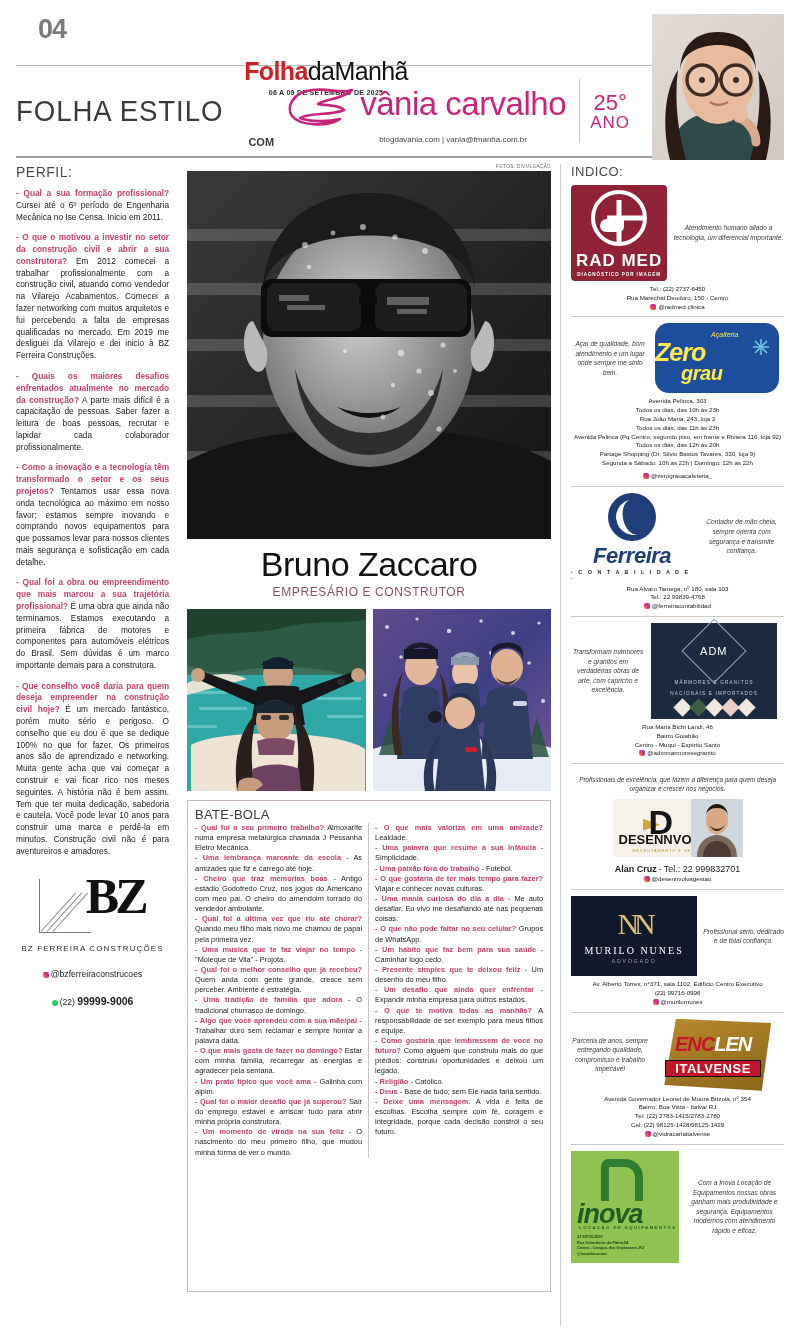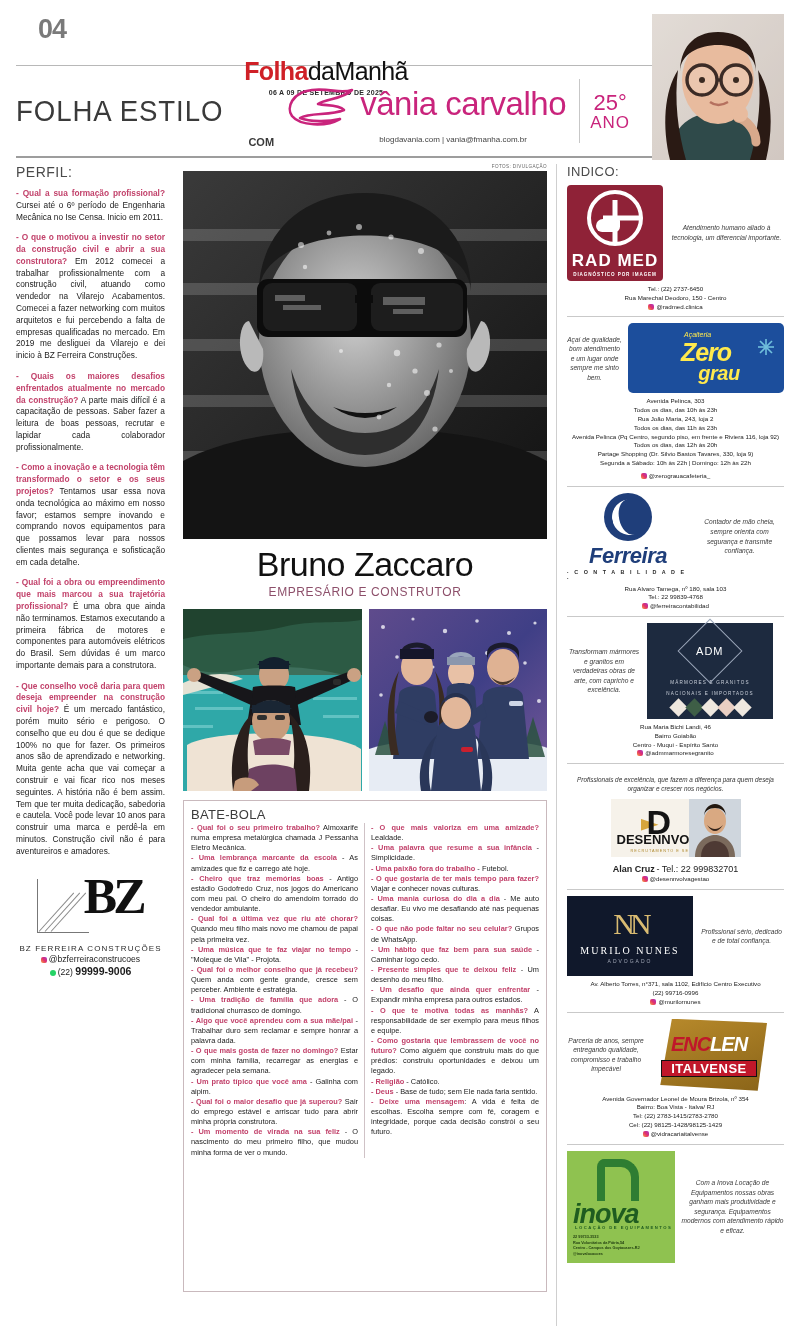--- a/index.html
+++ b/index.html
@@ -83,22 +83,22 @@
   
   .logo-radmed { width: 96px; height: 96px; background: #8f2237; border-radius: 4px;
                  display: flex; flex-direction: column; align-items: center; justify-content: center; flex: none; }
   .rm-circle { width: 56px; height: 56px; border: 4px solid #fff; border-radius: 50%; position: relative; }
   .rm-cross-v { position: absolute; left: 50%; top: 6px; width: 5px; height: 44px; background: #fff; transform: translateX(-50%); }
   .rm-cross-h { position: absolute; top: 50%; left: 12px; width: 38px; height: 5px; background: #fff; transform: translateY(-50%); }
   .rm-foot { position: absolute; left: 5px; bottom: 10px; width: 24px; height: 13px; background: #fff; border-radius: 9px 2px 7px 8px; }
   .rm-name { color: #fff; font-size: 17px; font-weight: bold; letter-spacing: 1px; margin-top: 5px; }
   .rm-sub { color: #fff; font-size: 4.6px; font-weight: bold; letter-spacing: 0.9px; margin-top: 1px; }
 
-  .logo-zero { width: 156px; height: 70px; background: #1c4e9c; border-radius: 5px;
-               display: flex; flex-direction: column; align-items: center; justify-content: center; flex: none; position: relative; overflow: hidden; }
+  .logo-zero { width: 124px; height: 70px; background: #1c4e9c; border-radius: 14px;
+               display: flex; flex-direction: column; justify-content: center; flex: none; position: relative; overflow: hidden; }
   .zg-a { color: #ffe94d; font-size: 7px; font-style: italic; position: absolute; top: 8px; left: 56px; }
   .zg-1 { color: #ffe94d; font-size: 25px; font-style: italic; font-weight: bold; letter-spacing: -1px; line-height: 0.9; margin-top: 6px; }
   .zg-2 { color: #ffe94d; font-size: 20px; font-style: italic; font-weight: bold; letter-spacing: -0.5px; line-height: 0.9; margin-left: 26px; }
   .zg-blob { position: absolute; right: 8px; top: 14px; width: 20px; height: 20px; opacity: .85; }
 
   .logo-ferreira { width: 122px; display: flex; flex-direction: column; align-items: center; flex: none; }
   .fe-circle { width: 48px; height: 48px; border-radius: 50%; background: #1f3e7a; position: relative; overflow: hidden; }
   .fe-circle:before { content:""; position:absolute; left:8px; top:6px; width: 30px; height: 36px; border-left: 7px solid #fff; border-radius: 50% 0 0 50%; transform: rotate(-12deg); }
   .fe-name { color: #1f3e7a; font-size: 22px; font-weight: bold; font-style: italic; letter-spacing: -0.5px; margin-top: 2px; }
   .fe-sub { color: #2b2b2b; font-size: 5.4px; letter-spacing: 2px; font-weight: bold; }
@@ -137,21 +137,21 @@
   .in-name { position: absolute; left: 6px; top: 48px; font-size: 27px; font-weight: bold; font-style: italic; color: #1f5c20; letter-spacing: -1px; }
   .in-sub { position: absolute; left: 8px; top: 74px; font-size: 4.2px; color: #1f5c20; letter-spacing: 1.5px; font-weight: bold; }
   .in-lines { position: absolute; left: 6px; bottom: 5px; font-size: 3.8px; color: #1f3b10; line-height: 1.5; font-weight: bold; }
 
   .bz-block { text-align: center; margin-top: 16px; }
   .bz-logo { width: 116px; height: 66px; margin: 0 auto; position: relative; }
   .bz-b { position: absolute; right: 6px; top: 0; font-size: 50px; font-family: "Liberation Serif", serif; font-weight: bold; color: #111; line-height: 0.95; letter-spacing: -4px;}
   .bz-frame { position: absolute; left: 4px; top: 6px; width: 52px; height: 54px; border-left: 1px solid #777; border-bottom: 1px solid #777; }
   .bz-slash { position: absolute; background: #8a8a8a; height: 1px; transform-origin: left center; }
   .bz-name { font-size: 8px; letter-spacing: 1.1px; color: #2a2a2a; margin-top: 5px; }
-  .bz-c { font-size: 8.6px; color: #1b1b1b; margin-top: 1px; }
+  .bz-c { font-size: 8.6px; color: #1b1b1b; margin-top: 16px; }
   .bz-c .big { font-size: 10.5px; font-weight: bold; }
 </style>
 </head>
 <body>
 
 <div class="page">
 
   <div class="masthead">
     <div class="pagenum">04</div>
     <div class="pagenum-sep"></div>

